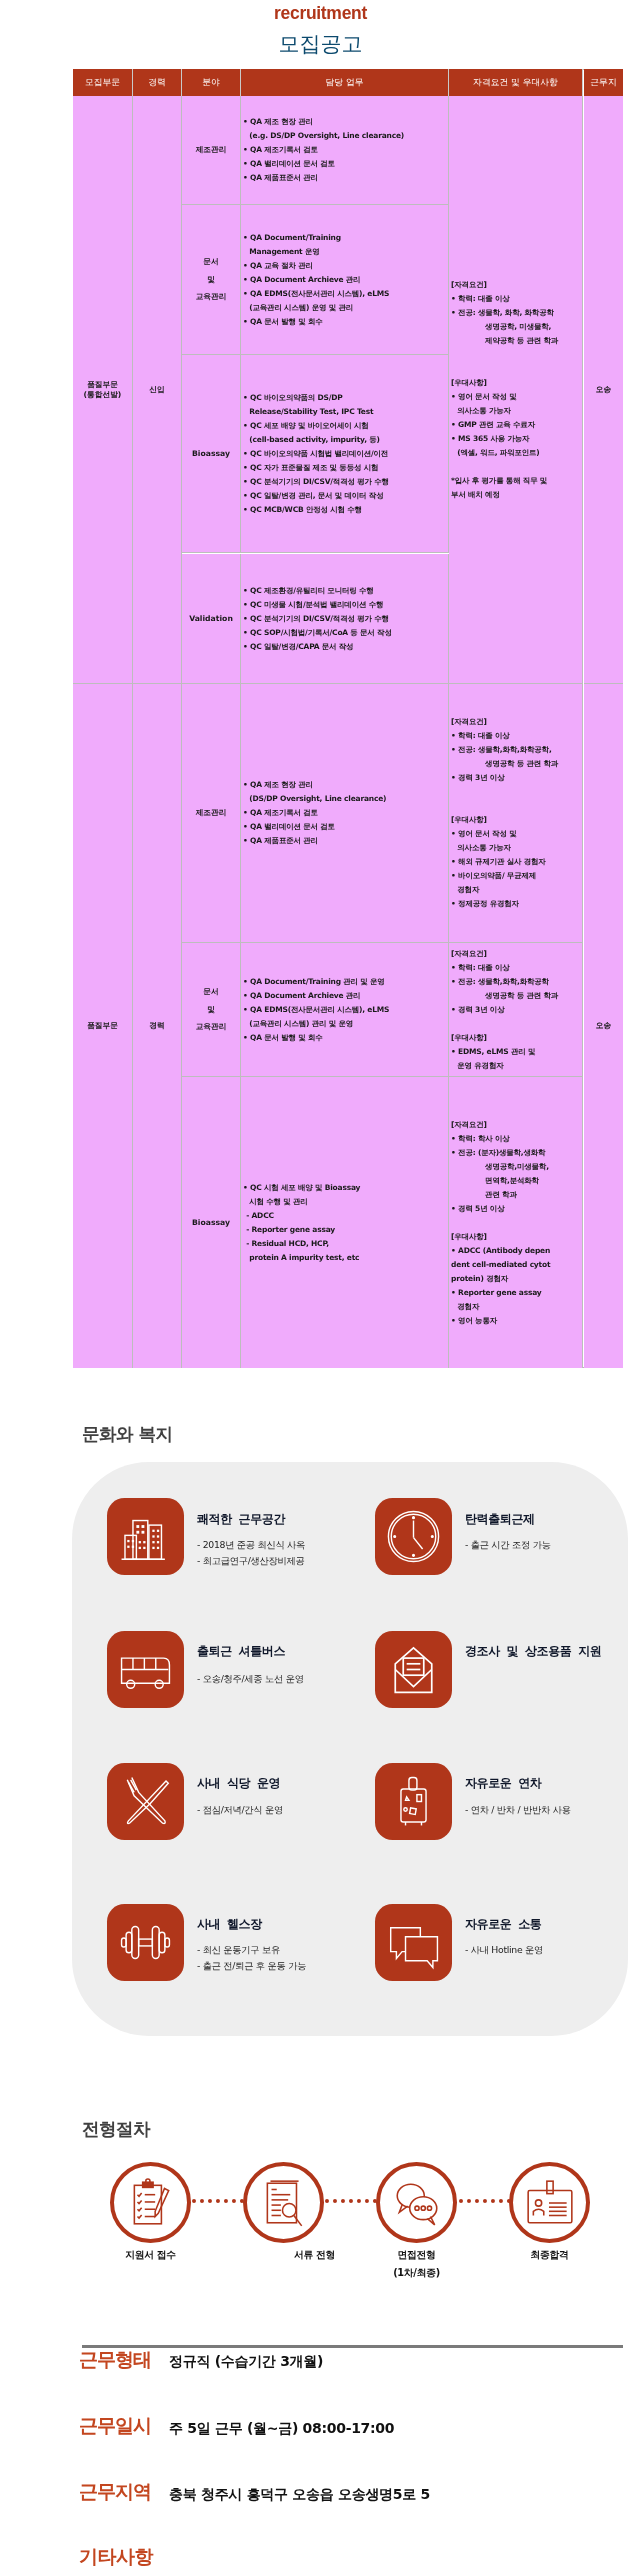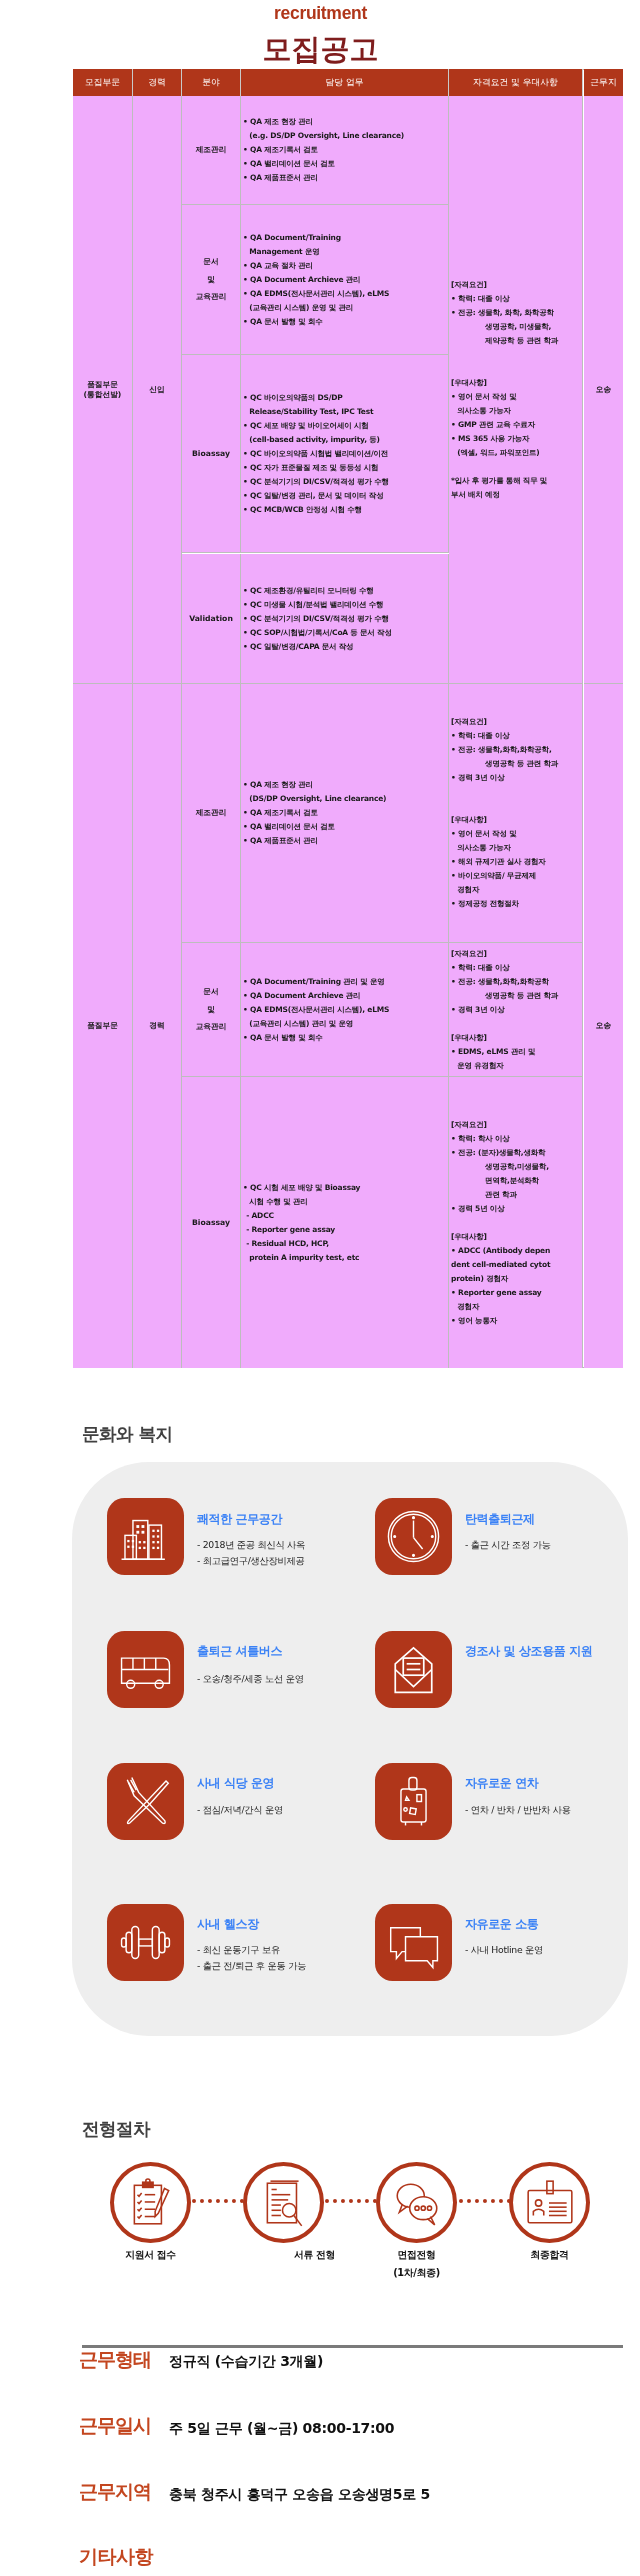--- a/index.html
+++ b/index.html
@@ -2,38 +2,38 @@
 <html style="font-size:8.2px"><head>
 <meta charset="utf-8">
 <style>
   * { box-sizing: border-box; margin: 0; padding: 0; }
   html, body { width: 641px; background: #ffffff; }
   body { position: relative; height: 2701px; font-family: "DejaVu Sans", "Liberation Sans", sans-serif; color: #111; overflow: hidden; }
   .abs { position: absolute; }
 
   
   .title-en { left: 0; width: 641px; top: 3.1px; text-align: center; color: #B0361A; font-weight: 700; font-size: 17.5px; letter-spacing: -0.3px; font-family: "Liberation Sans", sans-serif; }
-  .title-ko { left: 0; width: 641px; top: 30px; text-align: center; color: #7f1d1d; font-weight: 700; font-size: 29px; }
+  .title-ko { left: 0; width: 641px; top: 30px; text-align: center; color: #0c4a6e; font-weight: 400; font-size: 21px; }
 
   
   .tbl { left: 73px; top: 69px; width: 549px; height: 1299px; border: 0.5px solid #b9b9b9; }
   .th { top: 69px; height: 27px; background: #B0361A; color: #fff; font-size: 8.8px; display: flex; align-items: center; justify-content: center; border-right: 0.5px solid #c9c9c9; white-space: nowrap; overflow: hidden; }
   .cell { border-right: 0.5px solid #bdbdbd; border-bottom: 0.5px solid #bdbdbd; display: flex; align-items: center; justify-content: center; text-align: center; font-size: 7.7px; font-weight: 700; color: #1a1a1a; background: #f0abfc; }
   .cell.left { justify-content: flex-start; text-align: left; padding-left: 2.1px; }
   .lines { font-size: 7.5px; font-weight: 700; line-height: 14px; color: #1a1a1a; letter-spacing: -0.2px; }
   .lines .ind { padding-left: 6.2px; }
   .lines .ind2 { padding-left: 34px; }
   .lines .blank { height: 14px; }
 
   
   .sec-title { color: #404040; font-weight: 700; font-size: 17.5px; letter-spacing: -0.5px; }
   .welfare-card { left: 72px; top: 1462px; width: 556px; height: 574px; background: #eeeeee; border-radius: 77px; }
   .w-icon { width: 77px; height: 77px; background: #B0361A; border-radius: 17.5px; display: flex; align-items: center; justify-content: center; }
   .w-icon svg { width: 57px; height: 57px; }
-  .w-title { font-size: 12px; font-weight: 700; color: #3b82f6; letter-spacing: -0.4px; white-space: nowrap; }
+  .w-title { font-size: 12px; font-weight: 700; color: #0f172a; letter-spacing: -0.4px; white-space: nowrap; font-family: Liberation Mono, monospace; }
   .w-desc { font-size: 9.3px; color: #222; line-height: 15.5px; letter-spacing: -0.3px; white-space: nowrap; }
 
   
   .step-circle { width: 81px; height: 81px; border: 4.6px solid #B0361A; border-radius: 50%; background: #fff; display: flex; align-items: center; justify-content: center; }
   .step-circle svg { width: 52px; height: 52px; }
   .step-dots { height: 4.1px; border-top: 4.1px dotted #B0361A; }
   .step-label { width: 103px; text-align: center; font-size: 9.8px; font-weight: 700; color: #111; line-height: 17.5px; letter-spacing: -0.3px; }
 
   .hr { height: 3.1px; background: #7a7a7a; }
   .info-key { color: #C3461F; font-weight: 700; font-size: 19px; letter-spacing: -1px; }
@@ -157,21 +157,21 @@
     <div class="ind2">생명공학 등 관련 학과</div>
     <div>• 경력 3년 이상</div>
     <div class="blank"></div>
       <div class="blank"></div>
     <div>[우대사항]</div>
     <div>• 영어 문서 작성 및</div>
     <div class="ind">의사소통 가능자</div>
     <div>• 해외 규제기관 실사 경험자</div>
     <div>• 바이오의약품/ 무균제제</div>
     <div class="ind">경험자</div>
-    <div>• 정제공정 전형절차</div>
+    <div>• 정제공정 유경험자</div>
   </div>
 </div>
 
 <div class="abs cell" style="left:182px;top:943px;width:59px;height:134px;flex-direction:column;line-height:17.5px;">
   <div>문서</div>
   <div>및</div>
   <div>교육관리</div>
 </div>
 <div class="abs cell left" style="left:241px;top:943px;width:208px;height:134px;">
   <div class="lines">

